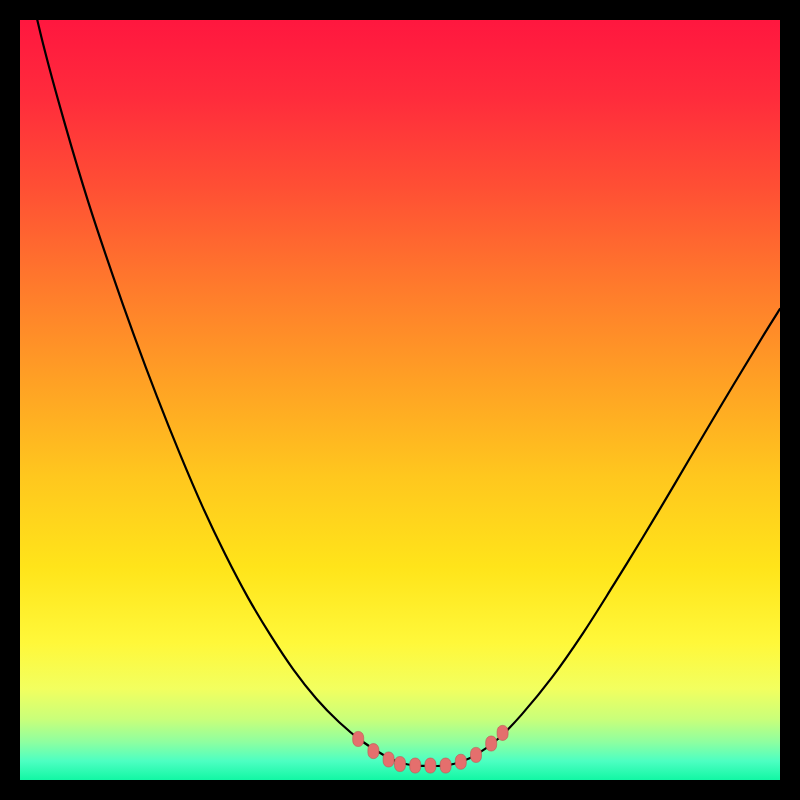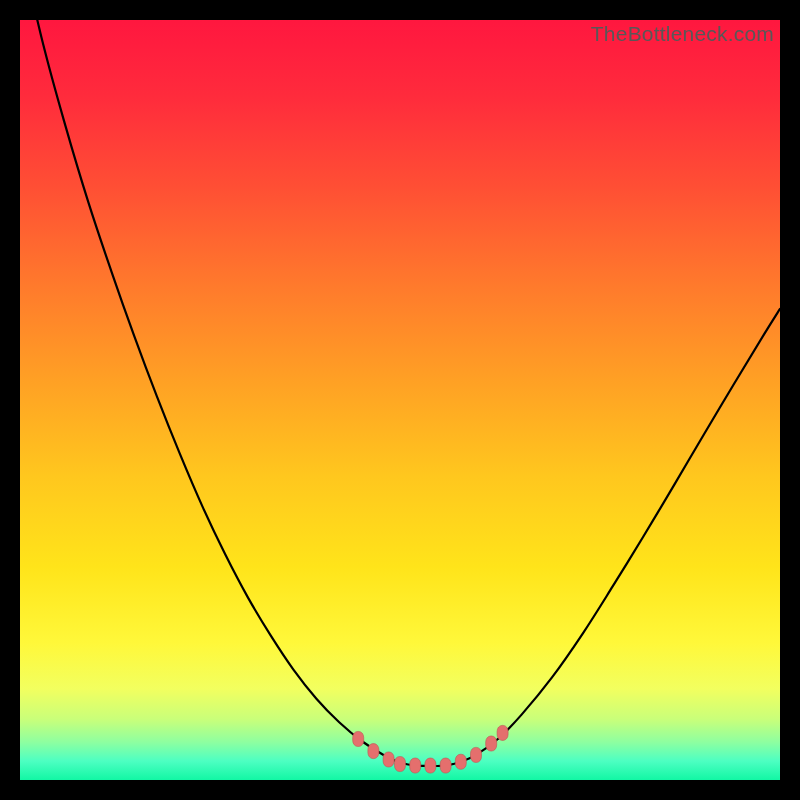--- a/index.html
+++ b/index.html
@@ -85,15 +85,14 @@
           <rect x="389.70" y="738.06" width="11" height="15" rx="5" ry="6" fill="#e46f6d" stroke="#bf5652" stroke-width="0.6"></rect>
           <rect x="404.90" y="738.06" width="11" height="15" rx="5" ry="6" fill="#e46f6d" stroke="#bf5652" stroke-width="0.6"></rect>
           <rect x="420.10" y="738.06" width="11" height="15" rx="5" ry="6" fill="#e46f6d" stroke="#bf5652" stroke-width="0.6"></rect>
           <rect x="435.30" y="734.26" width="11" height="15" rx="5" ry="6" fill="#e46f6d" stroke="#bf5652" stroke-width="0.6"></rect>
           <rect x="450.50" y="727.42" width="11" height="15" rx="5" ry="6" fill="#e46f6d" stroke="#bf5652" stroke-width="0.6"></rect>
           <rect x="465.70" y="716.02" width="11" height="15" rx="5" ry="6" fill="#e46f6d" stroke="#bf5652" stroke-width="0.6"></rect>
           <rect x="477.10" y="705.38" width="11" height="15" rx="5" ry="6" fill="#e46f6d" stroke="#bf5652" stroke-width="0.6"></rect>
         </g>
     </svg>
 
-    <div class="watermark">TheBottleneck.com</div>
   </div>
 </div>
 
 </body></html>

